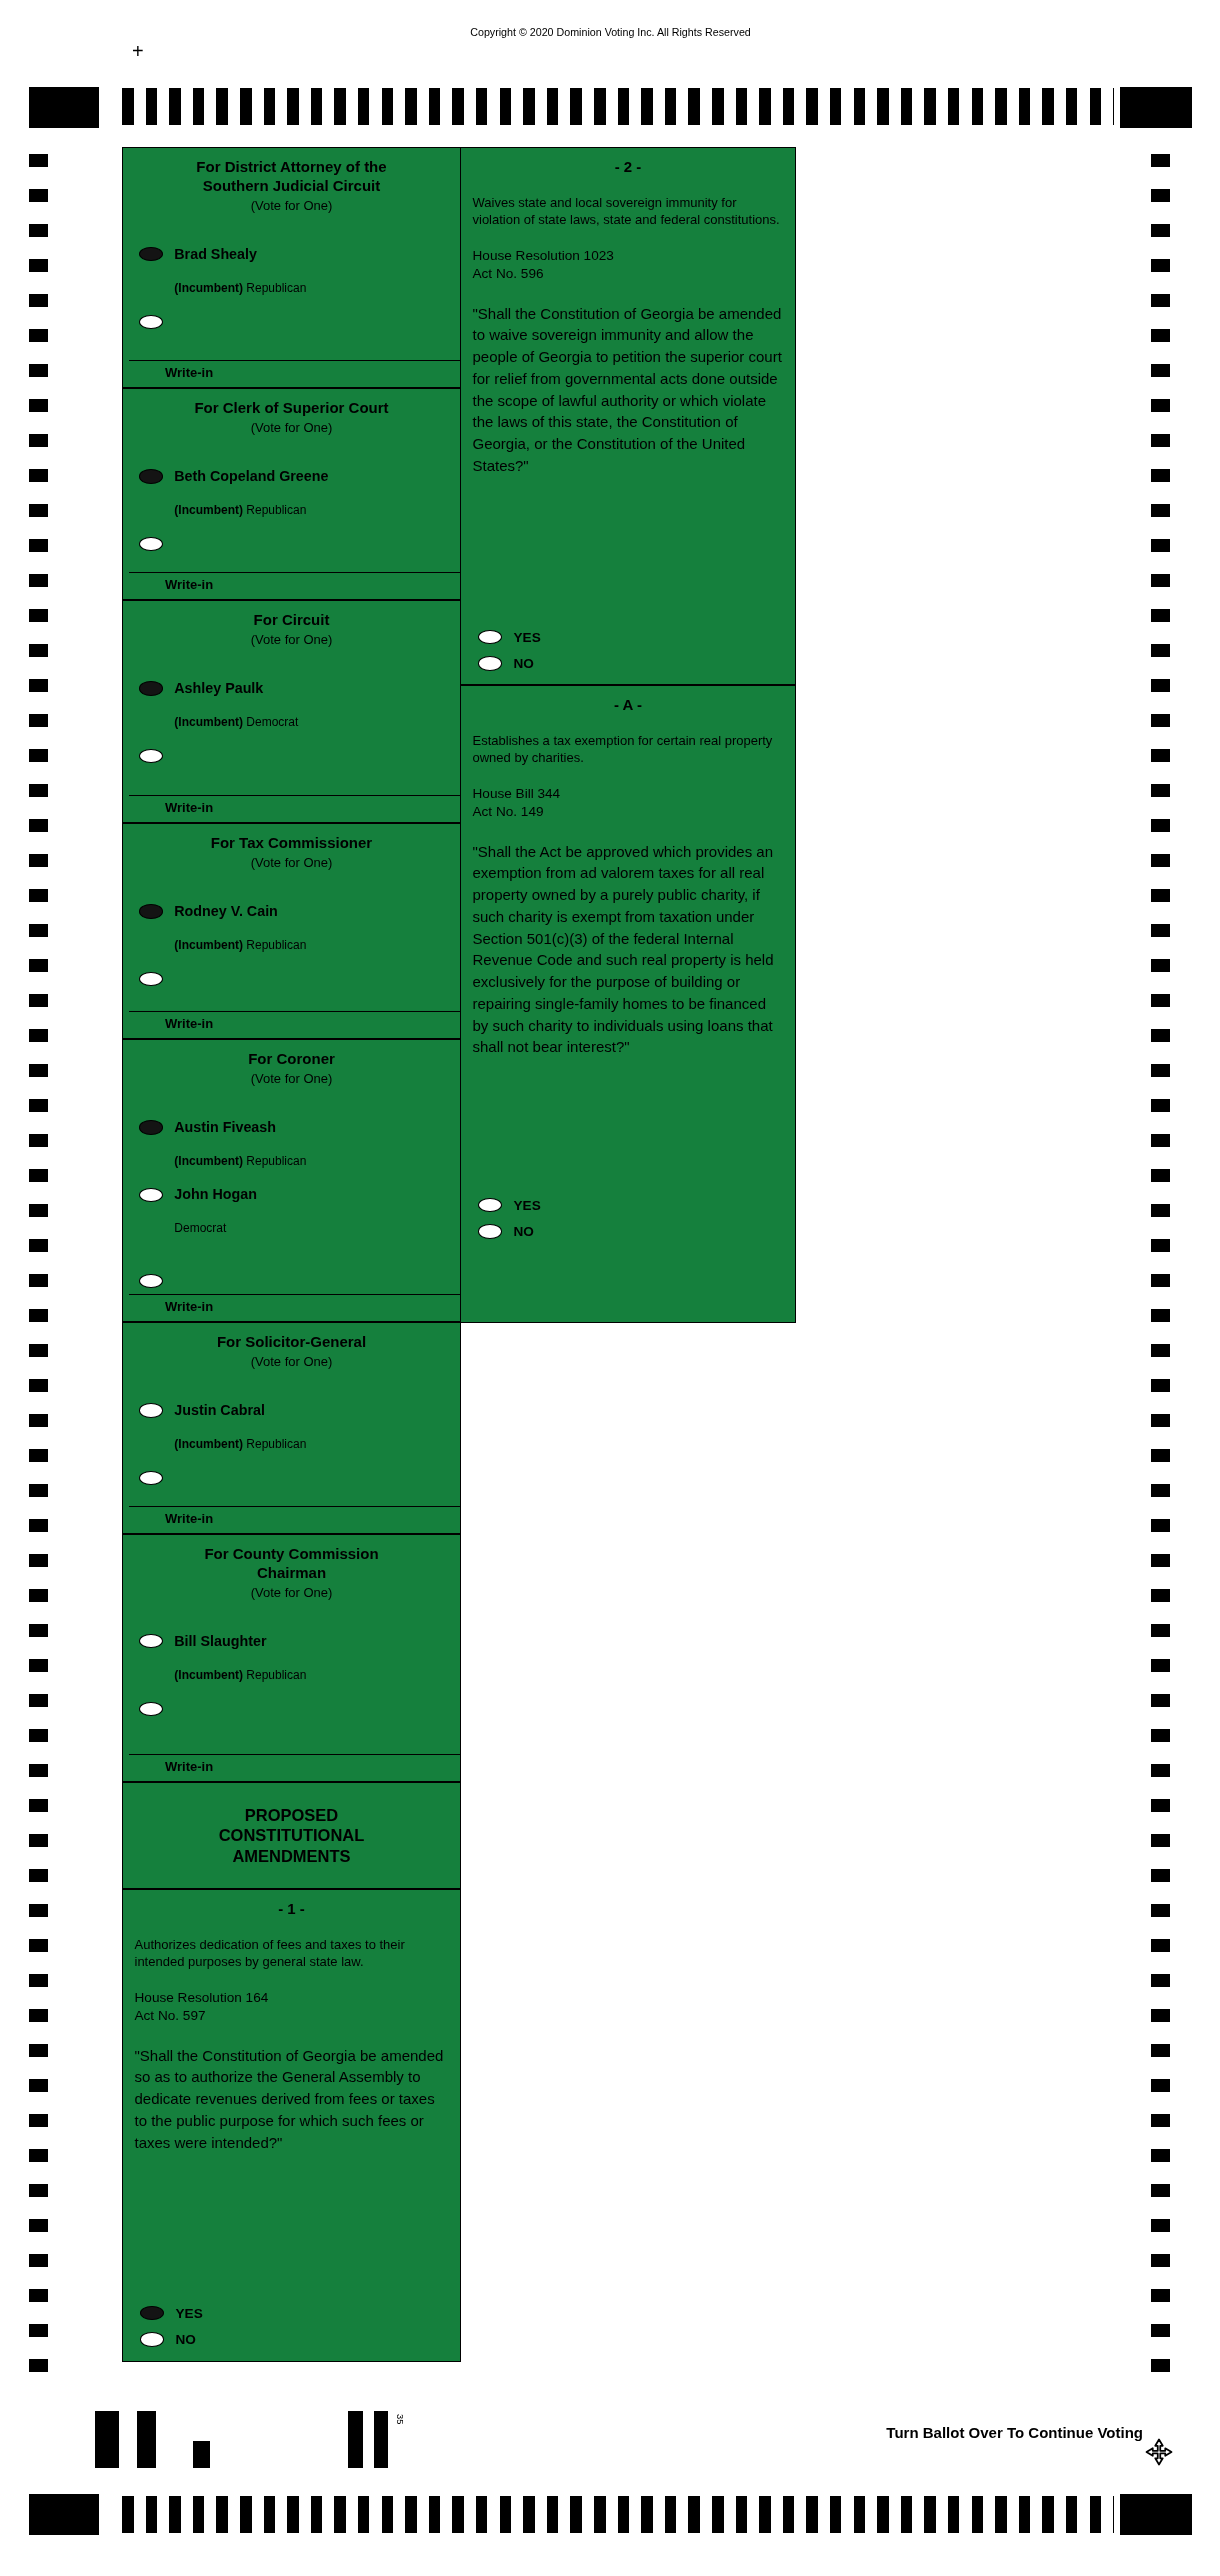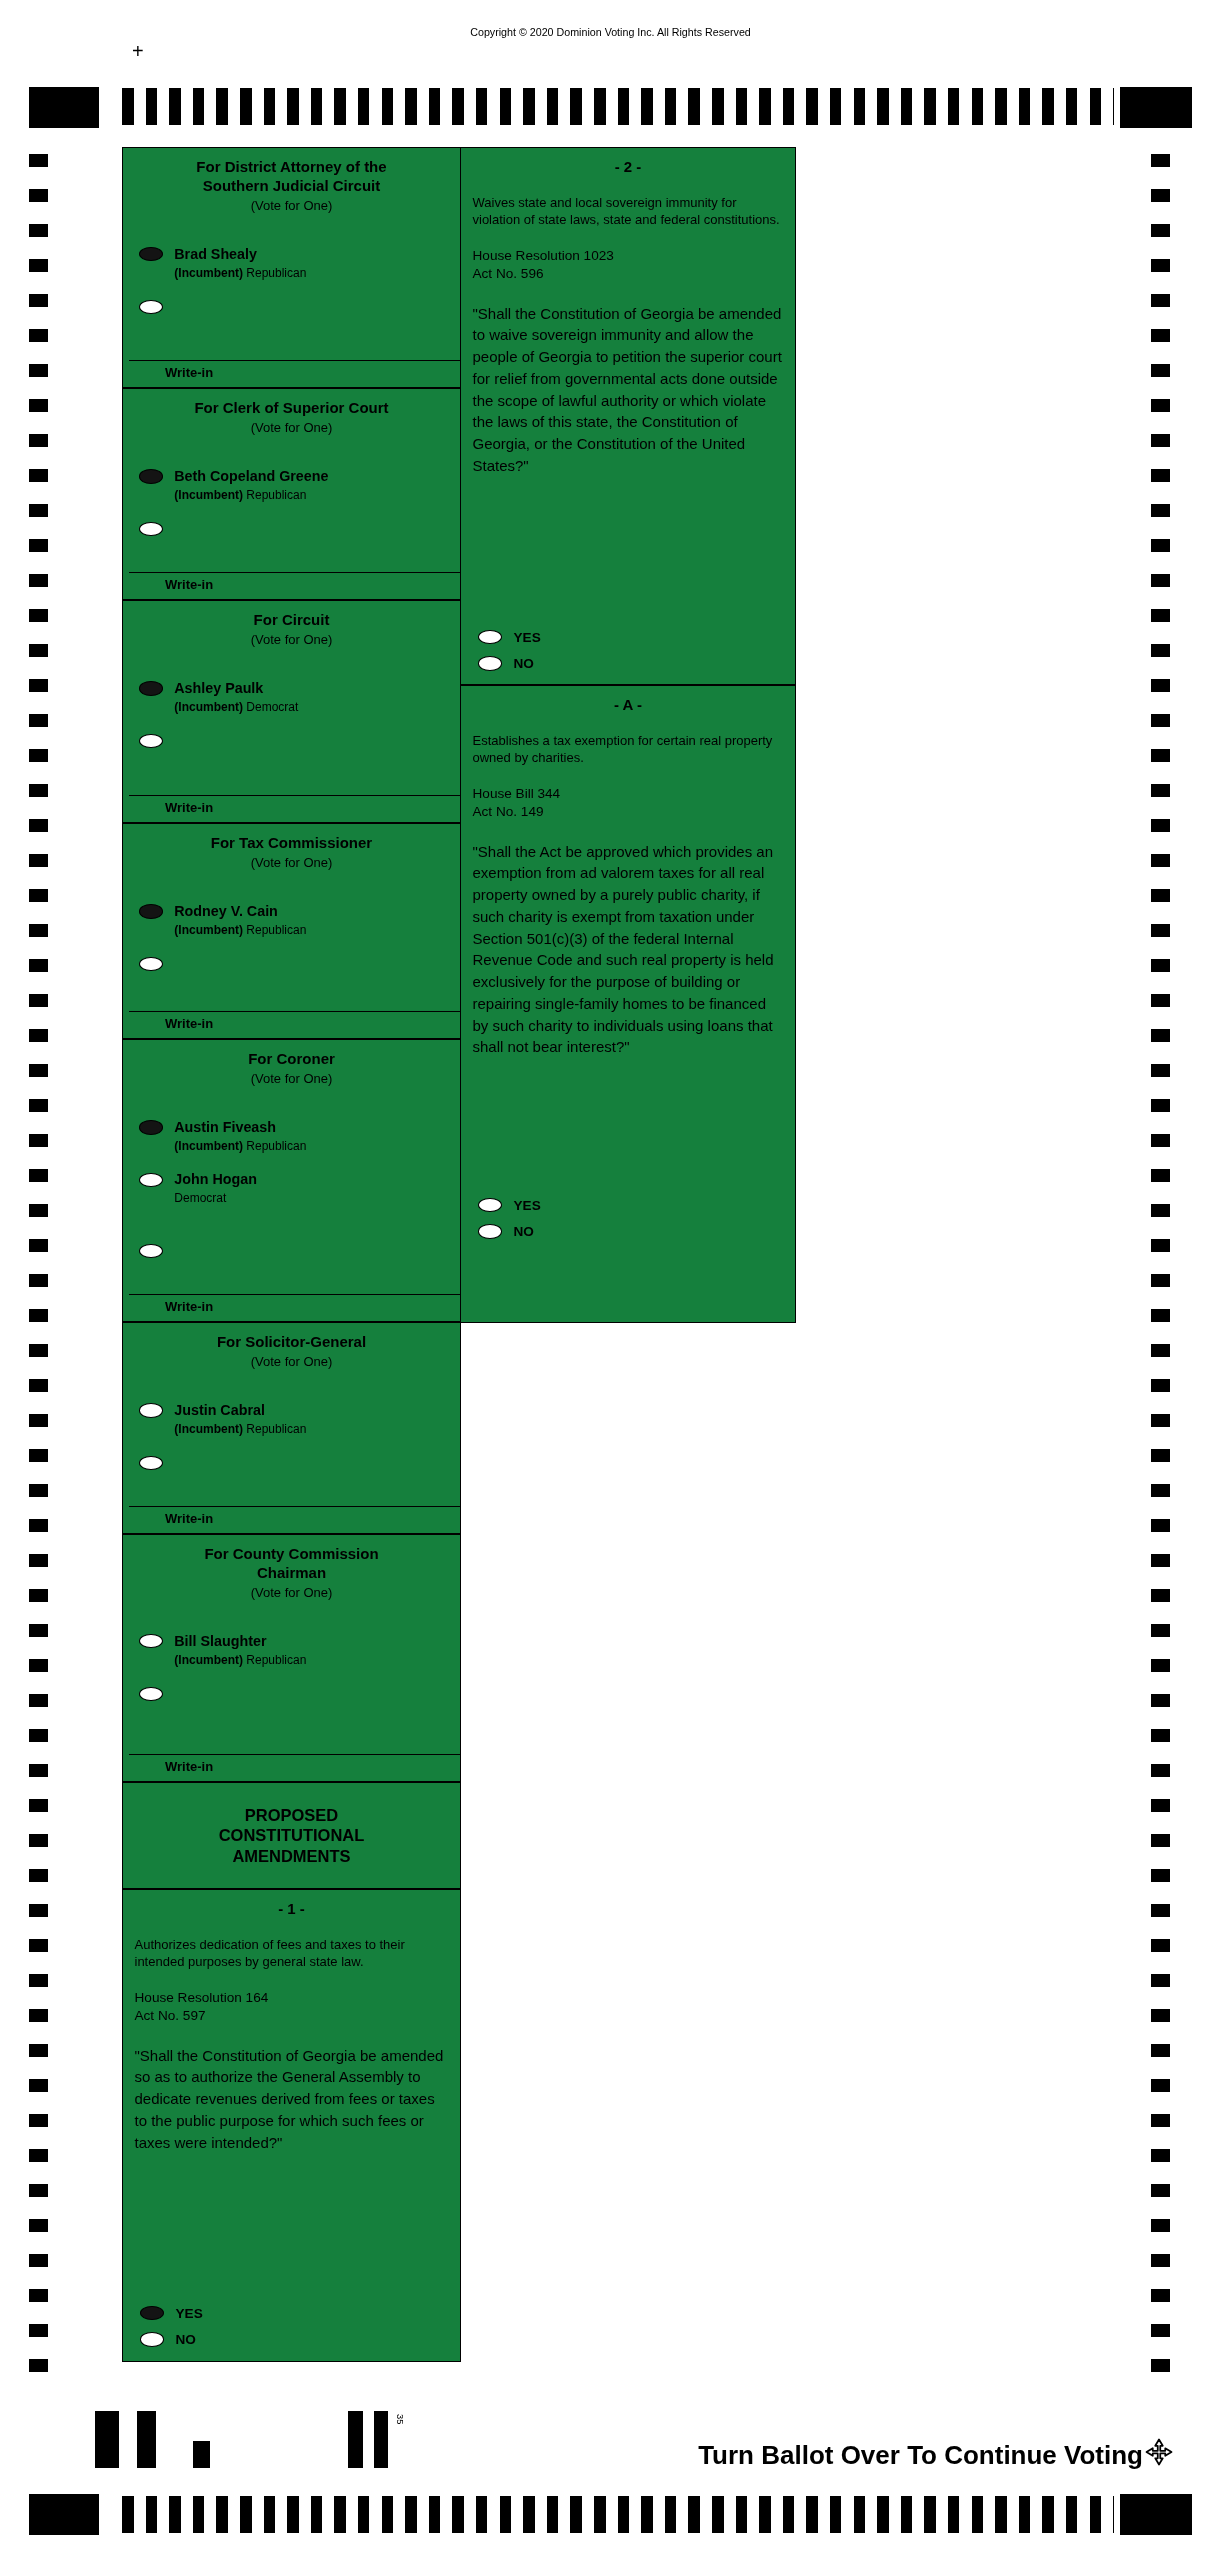--- a/index.html
+++ b/index.html
@@ -20,21 +20,21 @@
   .section:last-child{border-bottom:0;}
   .c-title{font-weight:700;font-size:15px;line-height:1.25;text-align:center;margin:10px auto 0;max-width:236px;}
   .vote-for{font-size:13px;text-align:center;margin-top:2.1px;}
   .cand{display:flex;margin:33px 0 0 15.8px;}
   .cand + .cand{margin-top:18.6px;}
   .oval{width:24px;height:14.3px;border:1.4px solid #000;border-radius:50%;background:#fff;flex:0 0 auto;display:inline-block;box-sizing:border-box;}
   .oval.filled{background:#141414;}
   .cand .oval{margin-top:1.4px;}
   .cand-text{margin-left:11.5px;}
   .cand-name{display:block;font-weight:700;font-size:14.3px;}
-  .cand-party{display:block;font-size:12px;margin-top:4px;}
+  .cand-party{display:block;font-size:12px;margin-top:19px;}
   .cand-party b{font-weight:700;}
   .wo-row{margin-top:46px;}
   .writein{margin-top:auto;}
   .writein-line{border-top:1.4px solid #000;margin-left:5.7px;}
   .writein-label{font-weight:700;font-size:13px;margin:3.6px 0 7.2px 42px;}
   
   .m-number{font-weight:700;font-size:15px;text-align:center;margin-top:10px;}
   .m-summary{font-weight:400;font-size:13px;line-height:1.3;margin:20px 11.5px 0;}
   .m-refs{font-size:13.6px;line-height:1.3;margin:18.6px 11.5px 0;}
   .m-question{font-size:15px;line-height:1.45;margin:20px 11.5px 0;}
@@ -42,21 +42,21 @@
   .choice{display:flex;align-items:center;margin-top:11.5px;}
   .choice-label{margin-left:11.5px;font-weight:700;font-size:13.6px;}
   
   .hdr-section{justify-content:center;}
   .big-header{font-weight:700;font-size:16.5px;line-height:1.25;text-align:center;margin:auto;}
   #amend-header-text{max-width:179px;}
   #ref-header-text{max-width:140px;}
   
   #copyright{top:26px;left:0;width:1221px;text-align:center;font-size:10.7px;}
   #plus-mark{left:132px;top:40px;font-size:20px;font-weight:400;}
-  #turn-over{top:2424px;right:78px;font-weight:700;font-size:26px;margin-top:16px;}
+  #turn-over{top:2424px;right:78px;font-weight:700;font-size:15px;}
   #stub-number{left:395px;top:2414px;font-size:9.3px;writing-mode:vertical-rl;}
   #turn-arrow{left:1144px;top:2437px;}
 </style>
 </head>
 <body>
 
 <div class="abs" id="copyright">Copyright © 2020 Dominion Voting Inc. All Rights Reserved</div>
 <div class="abs" id="plus-mark">+</div>
 
 <div class="blk" style="left:29px;top:87px;width:70px;height:41px;"></div>

